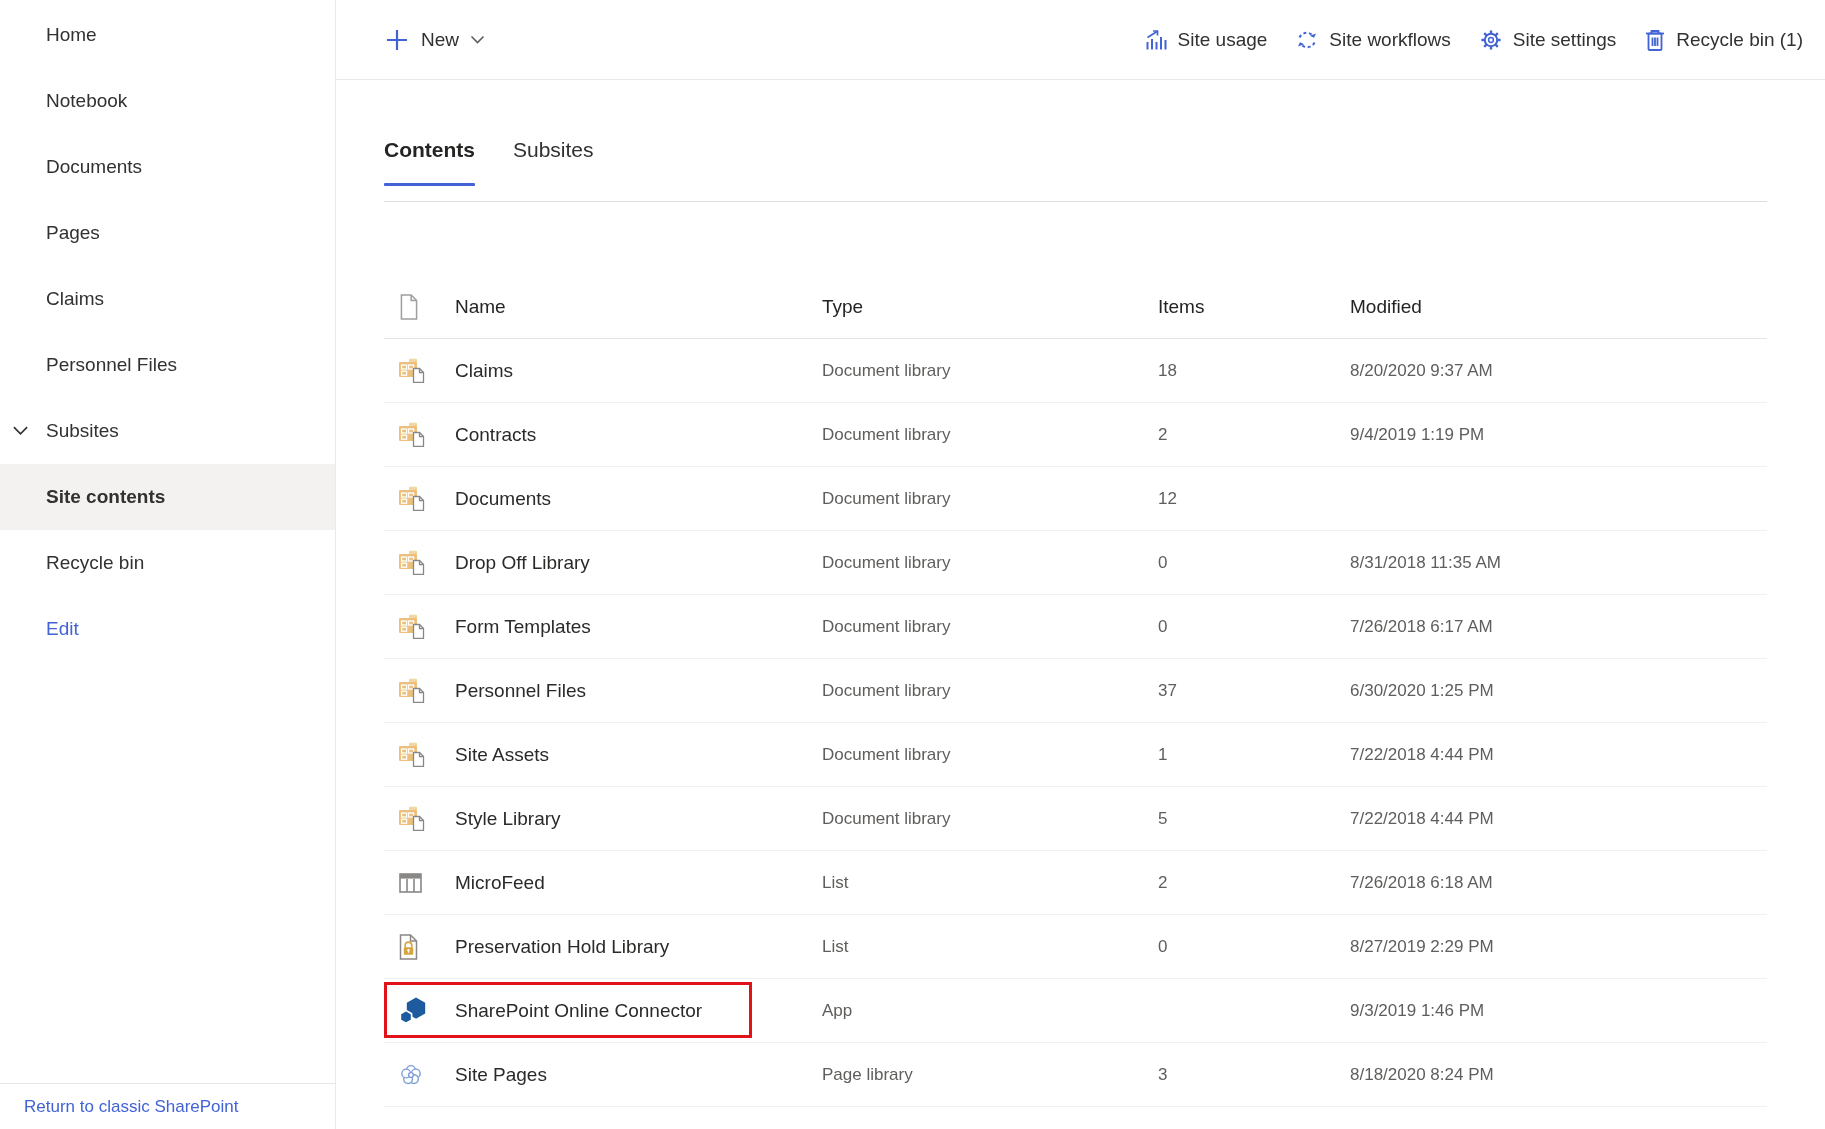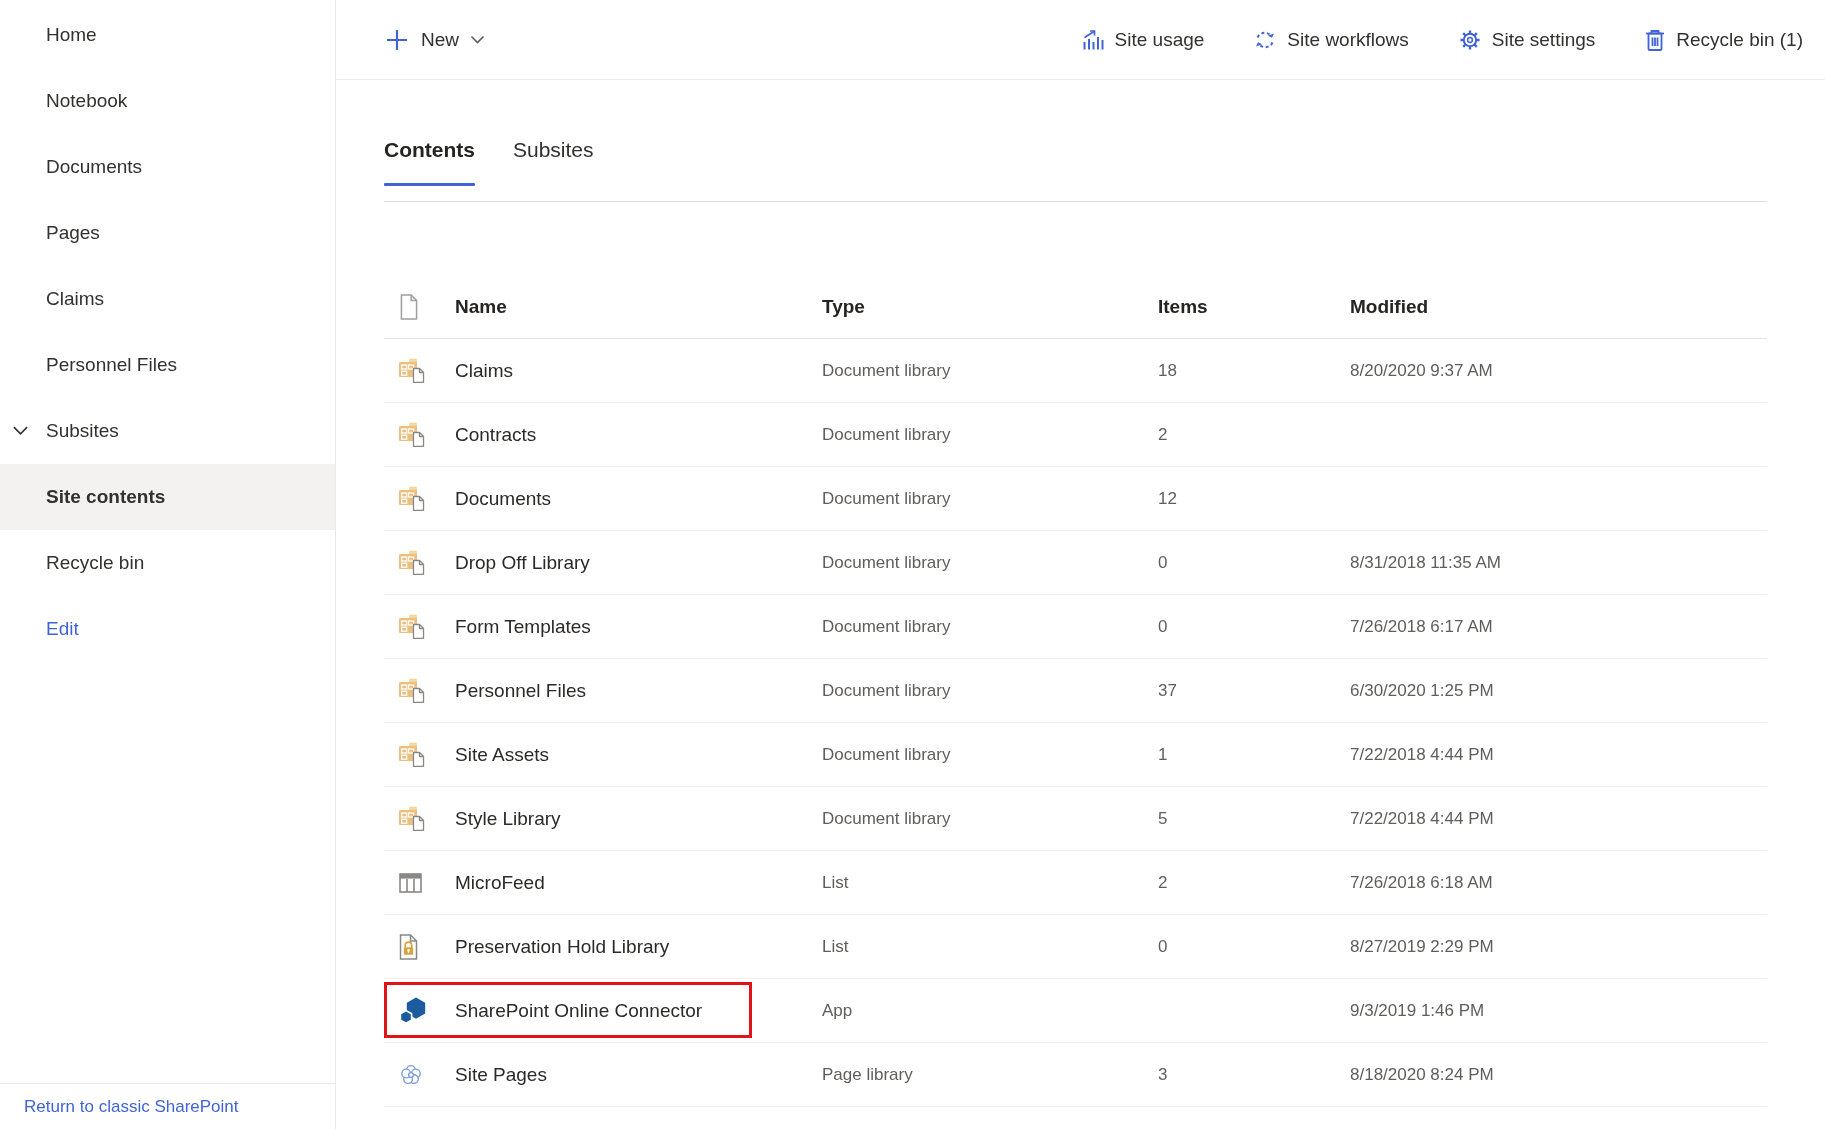--- a/index.html
+++ b/index.html
@@ -26,36 +26,36 @@
   .nav-item.link{color:var(--accent)}
   .nav-chevron{position:absolute;left:12px;top:50%;transform:translateY(-50%);display:flex}
   .sidebar-footer{position:absolute;left:0;right:0;bottom:0;height:46px;border-top:1px solid #e8e7e6;display:flex;align-items:center;padding-left:24px}
   .footer-link{color:var(--accent);font-size:17px;text-decoration:none;cursor:pointer}
 
   
   .main{flex:1;position:relative}
   .commandbar{height:80px;border-bottom:1px solid var(--line);display:flex;align-items:center;padding:0 22px 0 48px}
   .new-btn{display:flex;align-items:center;gap:11px;background:none;border:none;padding:0;font:inherit;font-size:19px;color:var(--text);cursor:pointer}
   .plus-wrap{color:var(--accent);display:flex}
-  .cb-right{margin-left:auto;display:flex;align-items:flex-end;gap:49px}
+  .cb-right{margin-left:auto;display:flex;align-items:flex-end;gap:28px}
   .cb-action{display:flex;align-items:center;gap:10px;background:none;border:none;padding:0;font:inherit;font-size:19px;color:var(--text);cursor:pointer}
   .cb-icon{color:var(--accent);display:flex}
 
   .tabs{display:flex;gap:38px;margin:56px 58px 0 48px;border-bottom:1px solid #e1dfdd}
   .tab{font-size:21px;line-height:28px;padding-bottom:37px;position:relative;cursor:pointer;color:var(--text)}
   .tab.active{font-weight:700;color:#252423}
   .tab.active::after{content:"";position:absolute;left:0;right:0;bottom:15px;height:3px;background:var(--accent);border-radius:1px}
 
   .table{margin:73px 58px 0 48px}
   .thead,.trow{display:grid;grid-template-columns:71px 367px 336px 192px 1fr;align-items:center;height:64px}
   .thead{border-bottom:1px solid #e5e4e2}
   .trow{border-bottom:1px solid var(--row-line);position:relative;cursor:pointer}
   .icon-cell{display:flex;align-items:center;padding-left:14px}
   .row-icon,.hdr-icon{display:flex}
-  .th{font-size:19px;font-weight:700;color:#252423;cursor:pointer}
+  .th{font-size:19px;font-weight:400;color:#252423;cursor:pointer}
   .cell.name{font-size:19px;color:#2b2a29}
   .cell.sec{font-size:17px;color:var(--text-sec)}
   .hl{position:absolute;left:0;top:3px;width:368px;height:56px;border:3px solid var(--highlight);pointer-events:none}
 </style>
 </head>
 <body>
 
 <div class="app">
 
   <aside class="sidebar">
@@ -236,20 +236,21 @@
                     <rect x="3.6" y="13.2" width="5" height="4"></rect>
                   </g>
                   <path d="M15.5 10.5h6l4 4v10h-10z" fill="#ffffff" stroke="#8a8886" stroke-width="1.3"></path>
                   <path d="M21.5 10.5v4h4" fill="none" stroke="#8a8886" stroke-width="1.3"></path>
                 </svg>
               </span>
             </span>
     <span class="cell name">Contracts</span>
     <span class="cell sec">Document library</span>
     <span class="cell sec">2</span>
+    <span class="cell sec">9/4/2019 1:19 PM</span>
 
   </div>
           <div class="trow">
     <span class="icon-cell">
               <span class="row-icon">
                 <svg width="28" height="25" viewBox="0 0 28 25">
                   <rect x="11" y="0.8" width="8" height="6" rx="1" fill="#f2d7a5"></rect>
                   <rect x="1" y="4" width="18" height="15" rx="1.2" fill="#ecc07c"></rect>
                   <g fill="none" stroke="#ffffff" stroke-width="1.3">
                     <rect x="3.6" y="7" width="5" height="4"></rect>

